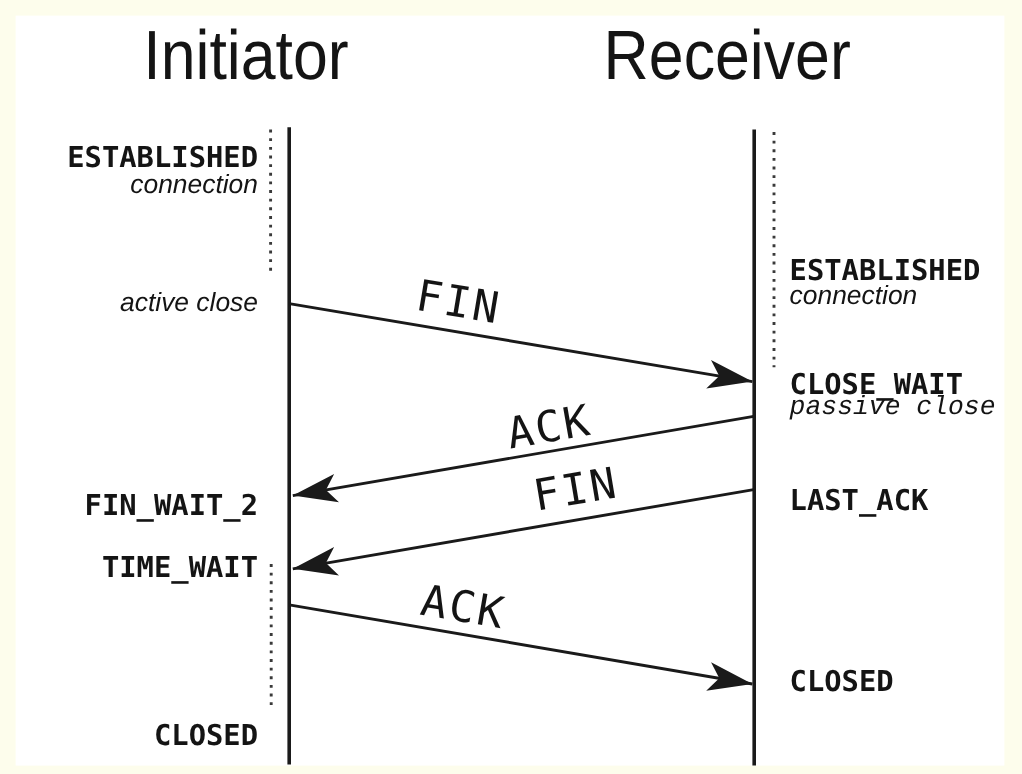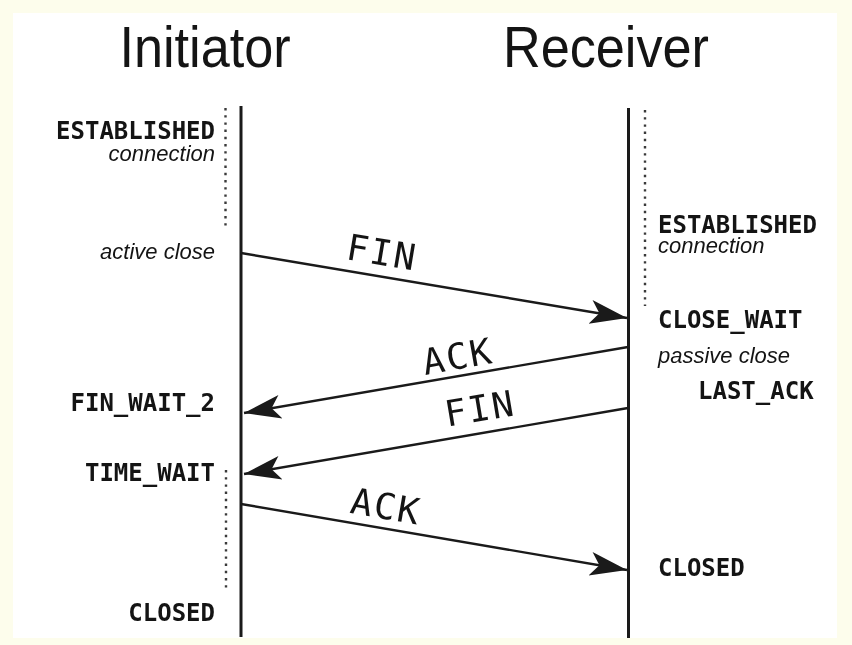--- a/index.html
+++ b/index.html
@@ -67,28 +67,28 @@
     <line x1="628" y1="408" x2="244" y2="474" stroke="#1a1a1a" stroke-width="2.4" marker-end="url(#arrow)"></line>
     <line x1="241" y1="504" x2="627" y2="570" stroke="#1a1a1a" stroke-width="2.4" marker-end="url(#arrow)"></line>
   </svg>
 
   <div class="label title" style="left:205px; top:47px;">Initiator</div>
   <div class="label title" style="left:606px; top:47px;">Receiver</div>
 
   <div class="label state left-col" style="top:131px;">ESTABLISHED</div>
   <div class="label note left-col" style="top:154px;">connection</div>
   <div class="label note left-col" style="top:236px;margin-top:16px;">active close</div>
-  <div class="label state left-col" style="top:403px;">FIN_WAIT_2</div>
+  <div class="label state left-col" style="top:421px;">FIN_WAIT_2</div>
   <div class="label state left-col" style="top:473px;">TIME_WAIT</div>
   <div class="label state left-col" style="top:613px;">CLOSED</div>
 
   <div class="label state right-col" style="top:225px;">ESTABLISHED</div>
   <div class="label note right-col" style="top:246px;">connection</div>
   <div class="label state right-col" style="top:320px;">CLOSE_WAIT</div>
-  <div class="label note right-col" style="top:356px;">passive close</div>
-  <div class="label state right-col" style="top:391px;margin-left:40px;">LAST_ACK</div>
+  <div class="label note right-col" style="top:340px;font-family:Liberation Mono, monospace;">passive close</div>
+  <div class="label state right-col" style="top:417px;">LAST_ACK</div>
   <div class="label state right-col" style="top:568px;">CLOSED</div>
 
   <div class="label msg" style="left:382px; top:253px; transform:translate(-50%,-50%) rotate(9.5deg);">FIN</div>
   <div class="label msg" style="left:458px; top:357px; transform:translate(-50%,-50%) rotate(-10deg);">ACK</div>
   <div class="label msg" style="left:480px; top:409px; transform:translate(-50%,-50%) rotate(-9.5deg);">FIN</div>
   <div class="label msg" style="left:386px; top:507px; transform:translate(-50%,-50%) rotate(9.8deg);">ACK</div>
 </div>
 
 </body></html>

